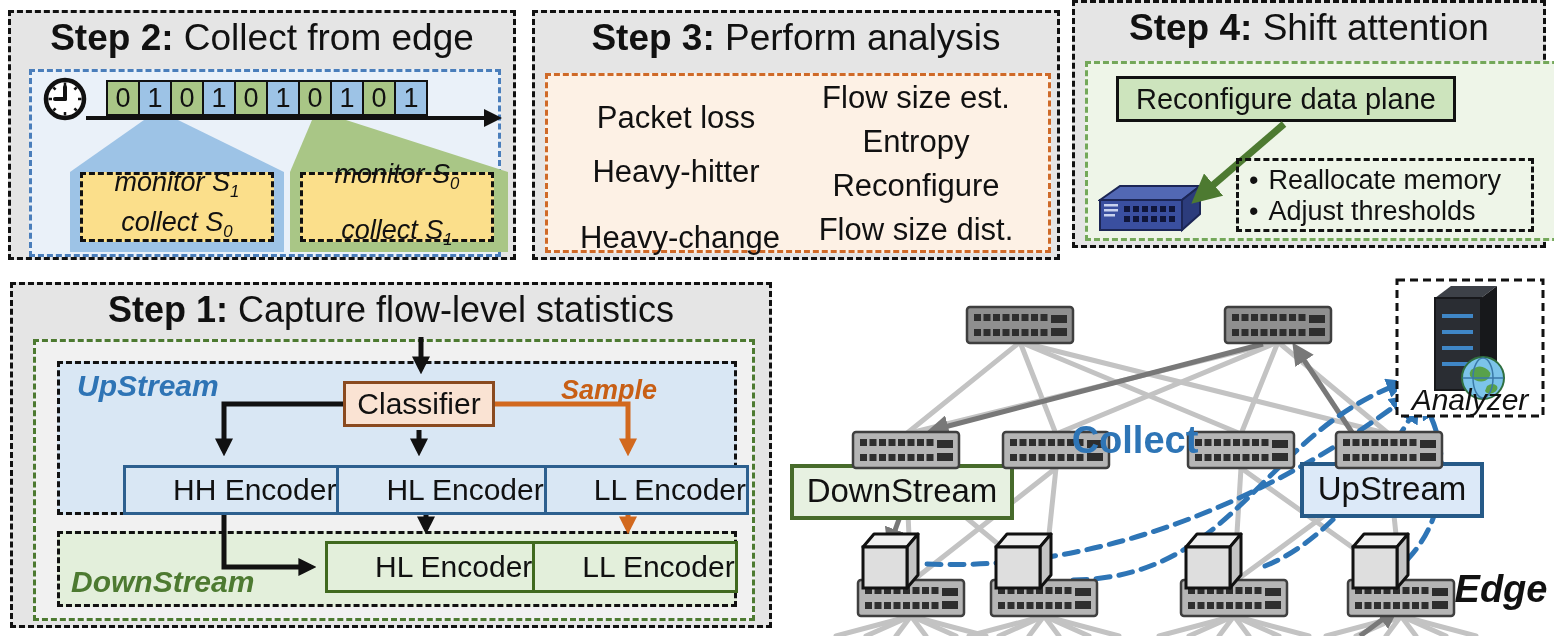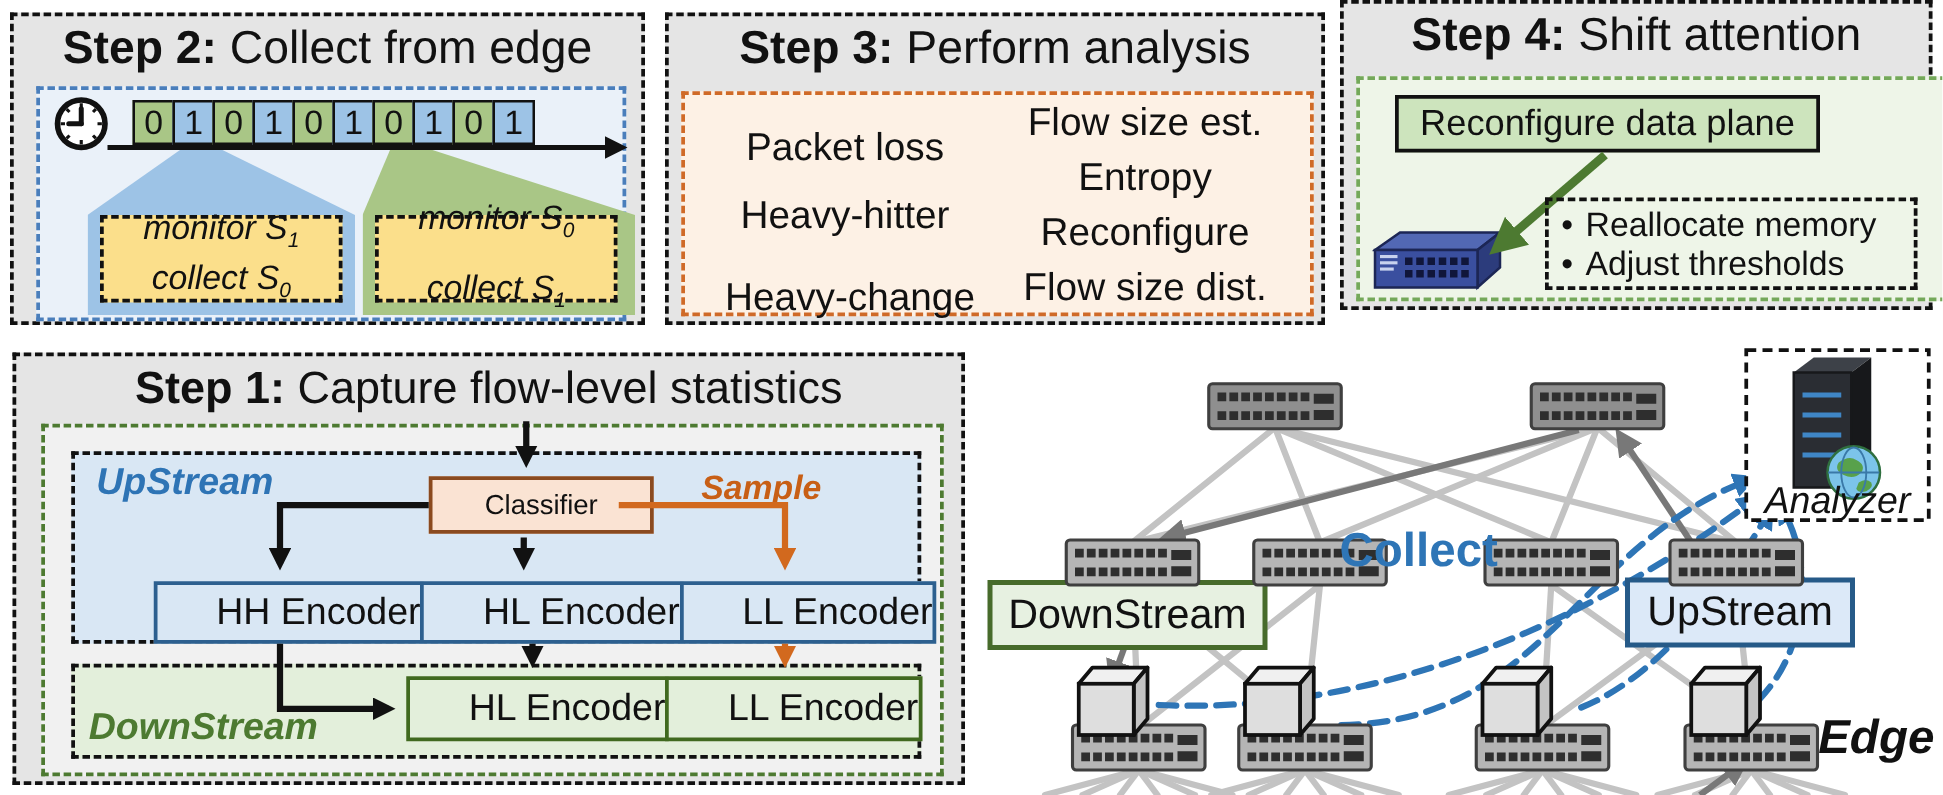--- a/index.html
+++ b/index.html
@@ -34,22 +34,22 @@
   .bullet-row{display:flex;gap:10px;font-size:27px;line-height:31px;white-space:nowrap;}
   .s4arrow{position:absolute;left:0;top:0;pointer-events:none;}
   .bswitch{position:absolute;left:10px;top:118px;}
   
   .s1green{position:absolute;left:20px;top:54px;width:722px;height:282px;border:3px dashed #4d7a31;background:#f1f1f1;box-sizing:border-box;}
   .upregion{position:absolute;left:44px;top:76px;width:680px;height:154px;border:3px dashed #111;background:#d9e7f4;box-sizing:border-box;}
   .downregion{position:absolute;left:44px;top:246px;width:680px;height:76px;border:3px dashed #111;background:#e3efdb;box-sizing:border-box;}
   .lblblue{position:absolute;left:64px;top:84px;font-size:30px;font-weight:bold;font-style:italic;color:#2e74b5;}
   .lblorange{position:absolute;left:548px;top:90px;font-size:27px;font-weight:bold;font-style:italic;color:#c85f15;}
   .lblgreen{position:absolute;left:58px;top:280px;font-size:30px;font-weight:bold;font-style:italic;color:#4d7a31;}
-  .classifier{position:absolute;left:330px;top:96px;width:180px;height:46px;background:#fae3d3;border:3px solid #8a4a1f;box-sizing:border-box;
-              display:flex;align-items:center;justify-content:center;font-size:22px;}
+  .classifier{position:absolute;left:330px;top:96px;width:152px;height:46px;background:#fae3d3;border:3px solid #8a4a1f;box-sizing:border-box;
+              display:flex;align-items:center;justify-content:center;font-size:30px;}
   .encrow{position:absolute;display:flex;}
   .encrow.up{left:110px;top:180px;width:606px;height:50px;}
   .encrow.down{left:312px;top:256px;width:404px;height:52px;}
   .enc{flex:1;box-sizing:border-box;display:flex;align-items:center;justify-content:center;font-size:30px;white-space:nowrap;padding-left:47px;}
   .encrow.up .enc{border:3px solid #2d608f;background:#d9e7f4;margin-left:-3px;}
   .encrow.down .enc{border:3px solid #40691f;background:#e3efdb;margin-left:-3px;}
   .encrow .enc:first-child{margin-left:0;}
   .s1arrows{position:absolute;left:0;top:0;pointer-events:none;}
   
   #topo{position:absolute;left:775px;top:268px;}

